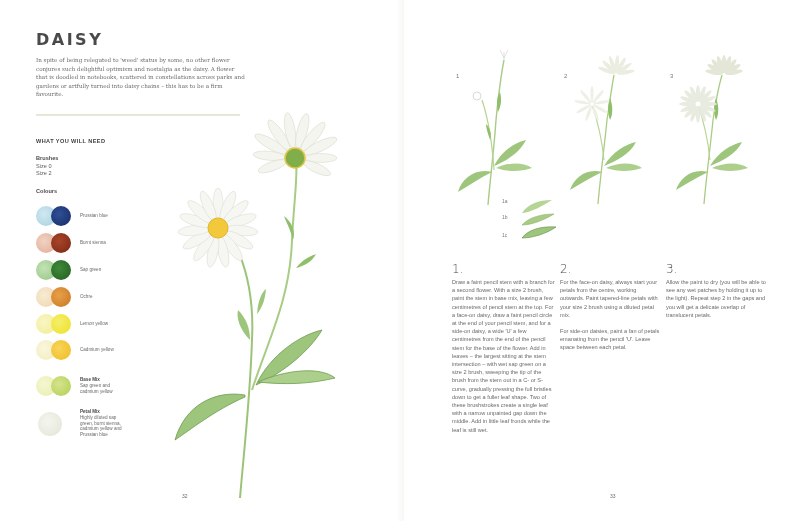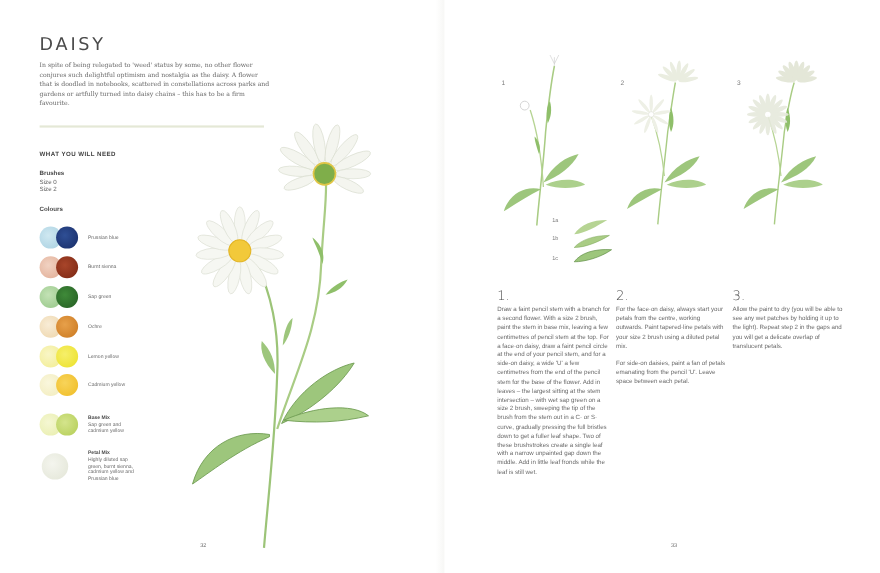--- a/index.html
+++ b/index.html
@@ -12,21 +12,21 @@
   .spread { position:absolute; left:0; top:0; width:800px; height:521px; }
   .page { position:absolute; top:0; height:521px; }
   .page-left { left:0; width:404px; background:#ffffff; }
   .page-right { left:404px; width:396px; background:#ffffff; }
   .gutter {
     position:absolute; left:396px; top:0; width:20px; height:521px;
     background:linear-gradient(to right, #ffffff 0%, #f6f6f4 45%, #f3f3f1 50%, #f6f6f4 55%, #ffffff 100%);
   }
   .title {
     position:absolute; left:36px; top:30px;
-    font-family:"DejaVu Sans", sans-serif; font-weight:400;
+    font-family:"DejaVu Sans", sans-serif; font-weight:700;
     font-size:16px; letter-spacing:2.5px; color:#4a4a4a;
   }
   .intro {
     position:absolute; left:36px; top:56px; width:210px;
     font-family:"DejaVu Serif", serif; font-size:5.6px; line-height:8.6px; color:#6a6a6a;
   }
   .divider {
     position:absolute; left:36px; top:114px; width:204px; height:2px; background:#e4e8d6;
   }
   .need-heading {

